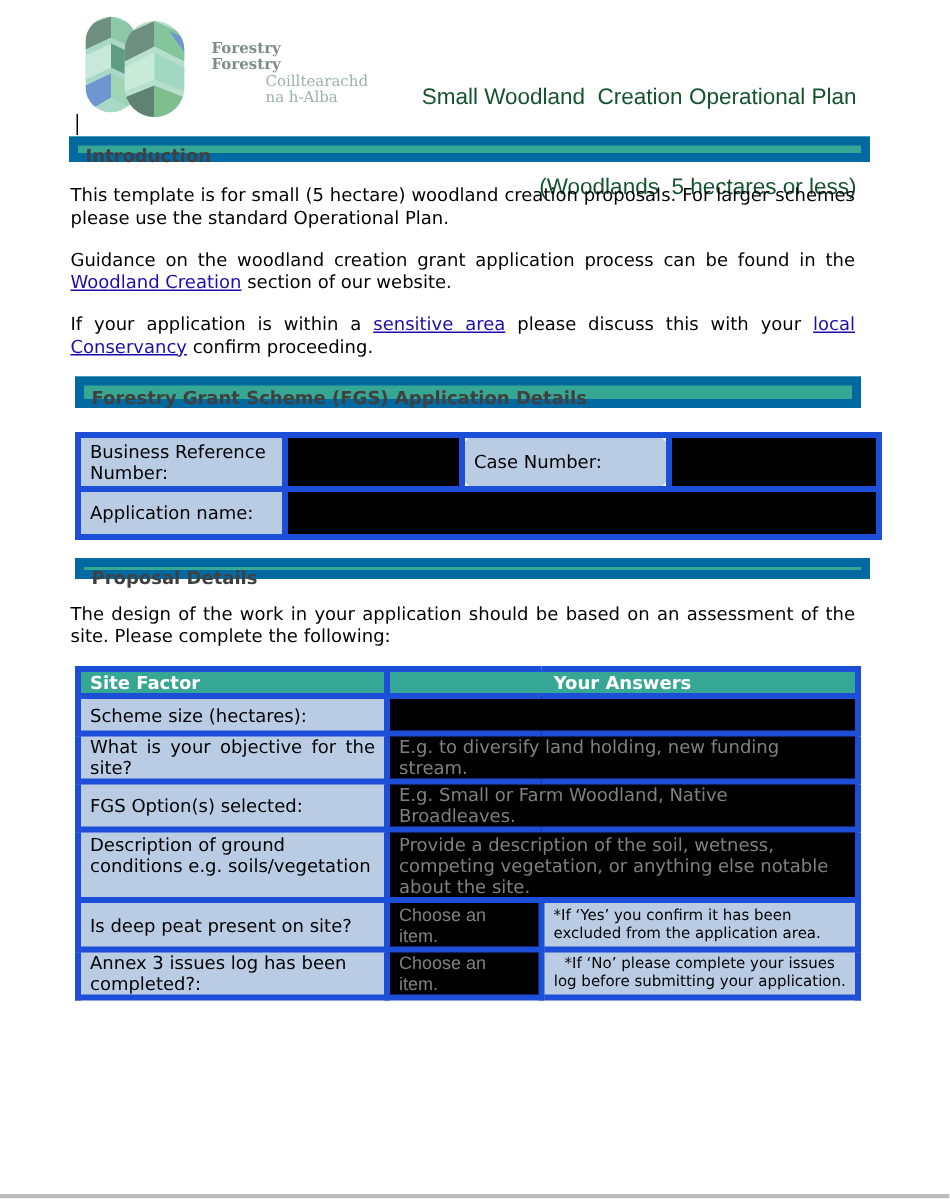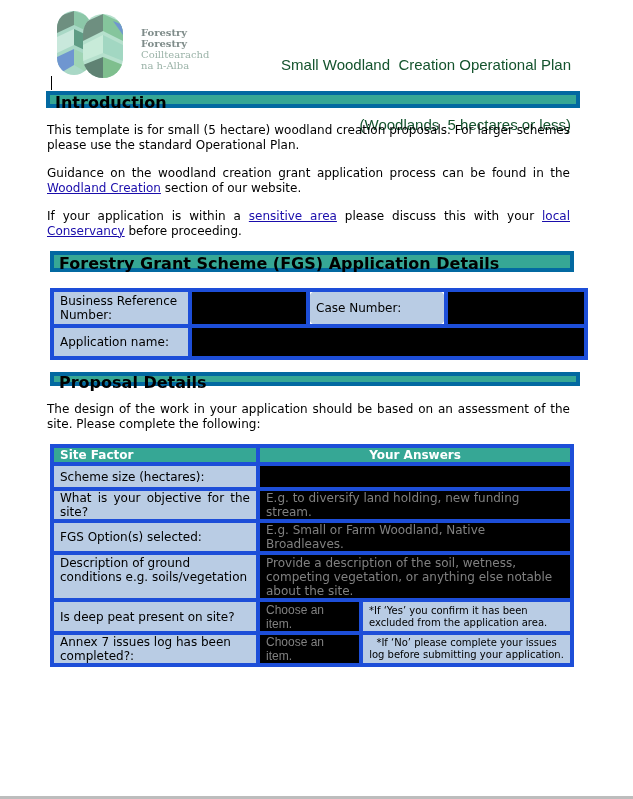--- a/index.html
+++ b/index.html
@@ -6,29 +6,29 @@
   body { width: 633px; height: 799px; position: relative; overflow: hidden;
          font-family: "DejaVu Sans", sans-serif; font-size: 12px; color: #000; }
   .page-bottom { position: absolute; left: 0; right: 0; bottom: 0; height: 3px; background: #bdbdbd; }
 
   
   .logo { position: absolute; left: 57px; top: 11px; width: 160px; height: 68px; }
   .logo svg { position: absolute; left: 0; top: 0; }
   .logo-text { position: absolute; left: 84px; top: 16px; font-family: "DejaVu Serif", serif;
                font-size: 10px; line-height: 11px; }
   .logo-text .en { color: #7f8c8a; font-weight: bold; }
-  .logo-text .gd { color: #9bb3a8; }
+  .logo-text .gd { color: #9bb3a8; margin-left: 36px; }
   .doc-title { position: absolute; right: 62px; top: 15px; text-align: right;
                font-family: "Liberation Sans", sans-serif; font-size: 15px; line-height: 20px;
                color: #14532d; white-space: pre; }
   .cursor { position: absolute; left: 51px; top: 76px; width: 1px; height: 14px; background: #000; }
 
   
-  .section-bar { position: absolute; background: #36a795; border: 4px solid #0369a1;
-                 color: #000000; font-weight: bold; font-size: 16px; box-sizing: border-box;
+  .section-bar { position: absolute; background: #36a795; border: 6px solid #0369a1;
+                 color: #404040; font-weight: bold; font-size: 12px; box-sizing: border-box;
                  padding-left: 5px; line-height: 15px; }
 
   .para { position: absolute; left: 47px; width: 523px; font-size: 12px; line-height: 14.5px;
           text-align: justify; }
   .para a { color: #1a0dab; text-decoration: underline; }
 
   table { border-collapse: collapse; position: absolute; }
   td { border: 4px solid #1d4ed8; padding: 0 6px; vertical-align: middle; font-size: 12px; line-height: 14px; }
   .lbl { background: #b9cce4; }
   .val { background: #000000; }
@@ -89,21 +89,21 @@
 
 <div class="para" style="top:123px;">
   <span>This template is for small (5 hectare) woodland creation proposals. For larger schemes please use the standard Operational Plan.</span>
 </div>
 
 <div class="para" style="top:166px;">
   <span>Guidance on the woodland creation grant application process can be found in the </span><a href="#">Woodland Creation</a><span> section of our website.</span>
 </div>
 
 <div class="para" style="top:209px;">
-  <span>If your application is within a </span><a href="#">sensitive area</a><span> please discuss this with your </span><a href="#">local Conservancy</a><span> before proceeding.</span>
+  <span>If your application is within a </span><a href="#">sensitive area</a><span> please discuss this with your </span><a href="#">local Conservancy</a><span> confirm proceeding.</span>
 </div>
 
 <div class="section-bar" style="left:50px; top:251px; width:524px; height:21px; line-height:17px;">Forestry Grant Scheme (FGS) Application Details</div>
 
 <table style="left:50px; top:288px; width:538px;">
   <tbody>
       <tr style="height:36px;">
     <td class="lbl" style="width:122px;">Business Reference Number:</td>
     <td class="val" style="width:102px;"></td>
     <td class="lbl" style="width:122px;border-radius:11px;">Case Number:</td>
@@ -143,20 +143,20 @@
   <tr style="height:43px;">
     <td class="lbl" style="vertical-align:top; padding-top:1px;">Description of ground conditions e.g. soils/vegetation</td>
     <td class="val ph" colspan="2" style="vertical-align:top; padding-top:1px;">Provide a description of the soil, wetness, competing vegetation, or anything else notable about the site.</td>
   </tr>
   <tr style="height:33px;">
     <td class="lbl">Is deep peat present on site?</td>
     <td class="val choose" style="width:87px;">Choose an item.</td>
     <td class="lbl note">*If ‘Yes’ you confirm it has been excluded from the application area.</td>
   </tr>
   <tr style="height:30px;">
-    <td class="lbl">Annex 7 issues log has been completed?:</td>
+    <td class="lbl">Annex 3 issues log has been completed?:</td>
     <td class="val choose">Choose an item.</td>
     <td class="lbl note" style="text-align:center;">*If ‘No’ please complete your issues log before submitting your application.</td>
   </tr>
 </tbody>
   </table>
 
 <div class="page-bottom"></div>
 
 </body></html>

